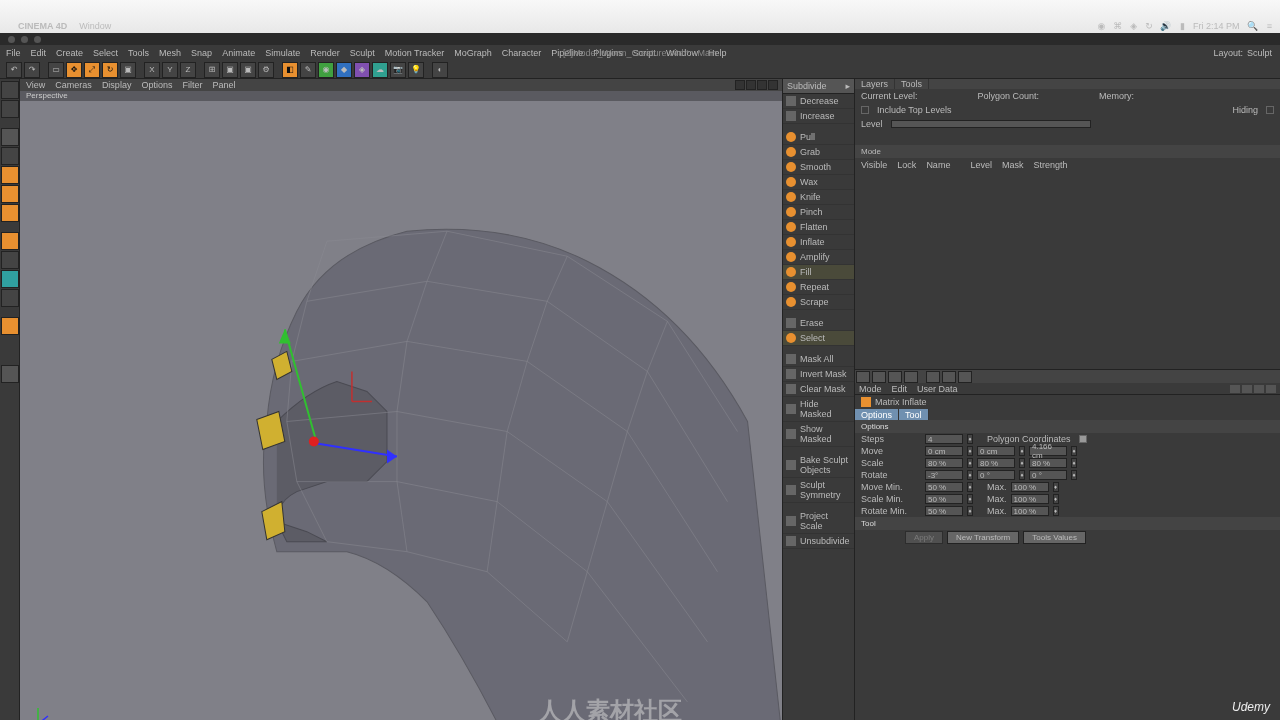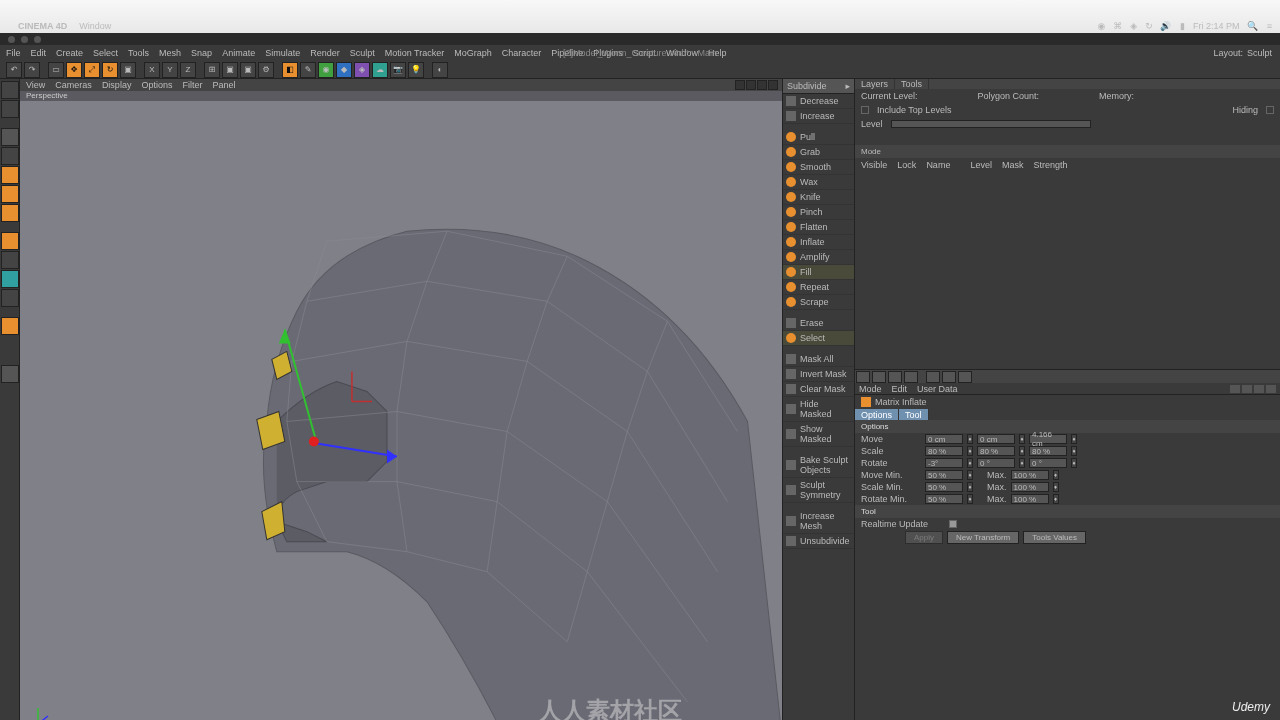--- a/index.html
+++ b/index.html
@@ -333,21 +333,21 @@
         <span class="sicon gray"></span>
         <span>Bake Sculpt Objects</span>
       </div>
     <div class="sp-item dim">
         <span class="sicon gray"></span>
         <span>Sculpt Symmetry</span>
       </div>
     <div style="height:6px"></div>
     <div class="sp-item">
         <span class="sicon gray"></span>
-        <span>Increase Mesh</span>
+        <span>Project Scale</span>
       </div>
     <div class="sp-item">
         <span class="sicon gray"></span>
         <span>Unsubdivide</span>
       </div>
   </div>
 
   <div class="right-panel">
     <div class="rp-tabs">
       <span>Layers</span>
@@ -404,20 +404,27 @@
     <div class="attr-title">
       <span class="aicon"></span>
       <span>Matrix Inflate</span>
     </div>
     <div class="attr-subtabs">
       <span>Options</span>
       <span>Tool</span>
     </div>
     <div class="attr-section">Options</div>
     <div class="attr-row">
+      <span class="lbl">Steps</span>
+      <span class="fld">4</span>
+        <span class="spn">♦</span>
+      <span style="margin-left:10px">Polygon Coordinates</span>
+      <span class="chk2 on"></span>
+    </div>
+    <div class="attr-row">
       <span class="lbl">Move</span>
       <span class="fld">0 cm</span>
         <span class="spn">♦</span>
       <span class="fld">0 cm</span>
         <span class="spn">♦</span>
       <span class="fld">4.166 cm</span>
         <span class="spn">♦</span>
     </div>
     <div class="attr-row">
       <span class="lbl">Scale</span>
@@ -455,24 +462,20 @@
     </div>
     <div class="attr-row dim">
       <span class="lbl">Rotate Min.</span>
       <span class="fld">50 %</span>
         <span class="spn">♦</span>
       <span style="margin-left:10px">Max.</span>
       <span class="fld">100 %</span>
         <span class="spn">♦</span>
     </div>
     <div class="attr-section">Tool</div>
-    <div class="attr-row">
-      <span class="lbl" style="width:80px">Realtime Update</span>
-      <span class="chk2 on"></span>
-    </div>
     <div class="attr-row">
       <span style="width:40px"></span>
       <span class="btn" style="opacity:.5">Apply</span>
       <span class="btn">New Transform</span>
       <span class="btn">Tools Values</span>
     </div>
     <div style="flex:1"></div>
   </div>
 </div>
 

